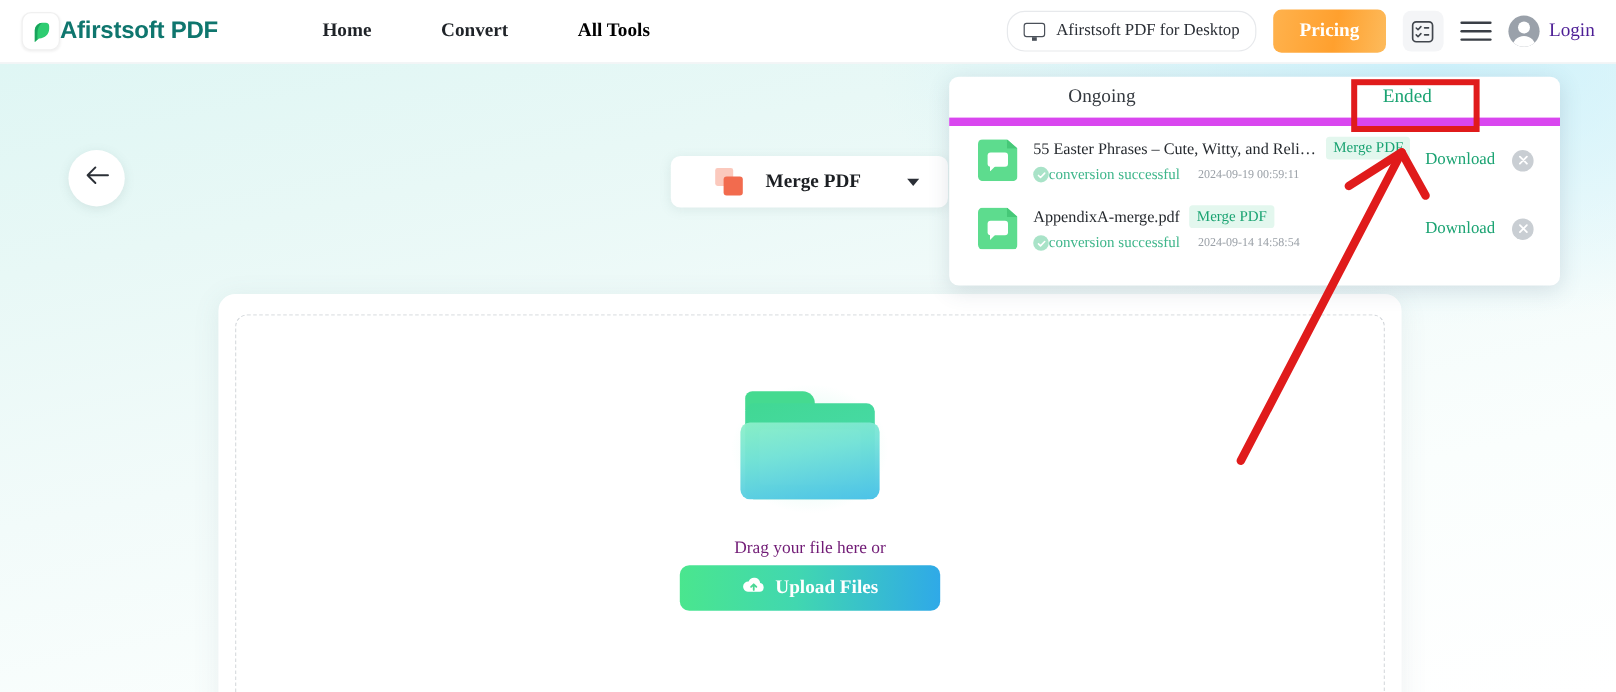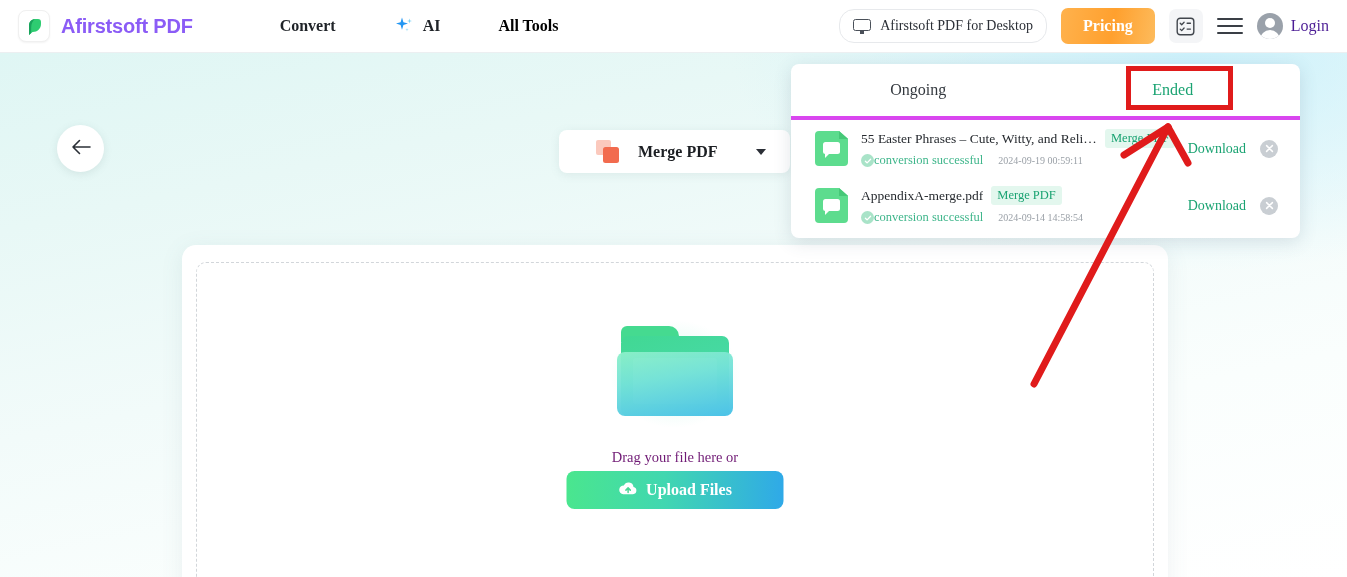--- a/index.html
+++ b/index.html
@@ -29,21 +29,21 @@
     display: flex; align-items: center; z-index: 30;
   }
   .brand { display: flex; align-items: center; margin-left: 18px; }
   .brand-logo {
     width: 32px; height: 32px; border-radius: 8px;
     background: #ffffff; border: 1px solid #f0f0f0;
     display: flex; align-items: center; justify-content: center;
     box-shadow: 0 1px 2px rgba(0,0,0,.05);
   }
   .brand-name {
-    margin-left: 11px; font-size: 20px; font-weight: bold; color: #8b5cf6;
+    font-size: 20px; font-weight: bold; color: #0f766e;
     font-family: "Liberation Sans", sans-serif; letter-spacing: -.2px;
   }
   .nav { display: flex; align-items: center; margin-left: 58px; gap: 0px; }
   .nav-item {
     font-size: 16px; font-weight: bold; color: #1f2328; cursor: pointer;
     padding: 0 29px; display: flex; align-items: center; gap: 7px; height: 53px;
     white-space: nowrap;
   }
   .nav-item.accent { color: #000000; }
   .sparkle { display: inline-block; width: 22px; height: 20px; position: relative; }
@@ -157,21 +157,21 @@
     display: flex; align-items: center; justify-content: center; gap: 9px;
     font-family: "Liberation Serif", serif;
   }
 
   
   .tasks-panel {
     position: absolute; left: 791px; top: 64px; width: 509px; height: 174px;
     background: #ffffff; border-radius: 8px; box-shadow: 0 4px 18px rgba(70,90,110,.16);
     z-index: 20;
   }
-  .tabs { display: flex; height: 56px; border-bottom: 4px solid #d946ef; }
+  .tabs { display: flex; height: 41px; border-bottom: 7px solid #d946ef; }
   .tab-item {
     flex: 1; display: flex; align-items: center; justify-content: center;
     font-size: 16px; color: #34393f; cursor: pointer;
   }
   .tab-item.active { color: #1aa372; }
   .task-row { display: flex; align-items: center; height: 57px; padding: 0 0 0 24px; }
   .file-ico { width: 33px; height: 35px; position: relative; flex: none; }
   .file-ico .pg {
     position: absolute; left:0; top:0; width: 33px; height: 35px; border-radius: 4px;
     background: #5ddc8e;
@@ -235,31 +235,24 @@
         <svg width="20" height="20" viewBox="0 0 20 20">
           <path d="M3 3h11a3 3 0 0 1 3 3v2c0 4.5-3.6 8-8.2 8H8.5L5 19V9a6 6 0 0 1 6-6" fill="#2ecc71"></path>
           <path d="M5 19V9.5C5 6 7.5 3.4 11 3.1 8.6 5 7.3 7.6 7.2 11.2L7.1 17z" fill="#19a35c"></path>
         </svg>
       </div>
       <div class="brand-name">Afirstsoft PDF</div>
     </div>
 
     <div class="nav">
       <div class="nav-item">
+        <span>Home</span>
+      </div>
+      <div class="nav-item">
         <span>Convert</span>
-      </div>
-      <div class="nav-item">
-        <span class="sparkle">
-          <svg width="22" height="20" viewBox="0 0 22 20">
-            <path d="M8 1.5 L9.4 6.2 L14 7.6 L9.4 9 L8 13.7 L6.6 9 L2 7.6 L6.6 6.2 Z" fill="#2196f3"></path>
-            <path d="M15.5 2.5 L16.1 4.4 L18 5 L16.1 5.6 L15.5 7.5 L14.9 5.6 L13 5 L14.9 4.4 Z" fill="#7fd3f5"></path>
-            <path d="M13 12 L13.4 13.3 L14.7 13.7 L13.4 14.1 L13 15.4 L12.6 14.1 L11.3 13.7 L12.6 13.3 Z" fill="#9ddff8"></path>
-          </svg>
-        </span>
-        <span>AI</span>
       </div>
       <div class="nav-item accent">
         <span>All Tools</span>
       </div>
     </div>
 
     <div class="header-right">
       <div class="desktop-btn">
         <span class="monitor-ico">
           <span class="scr"></span>

